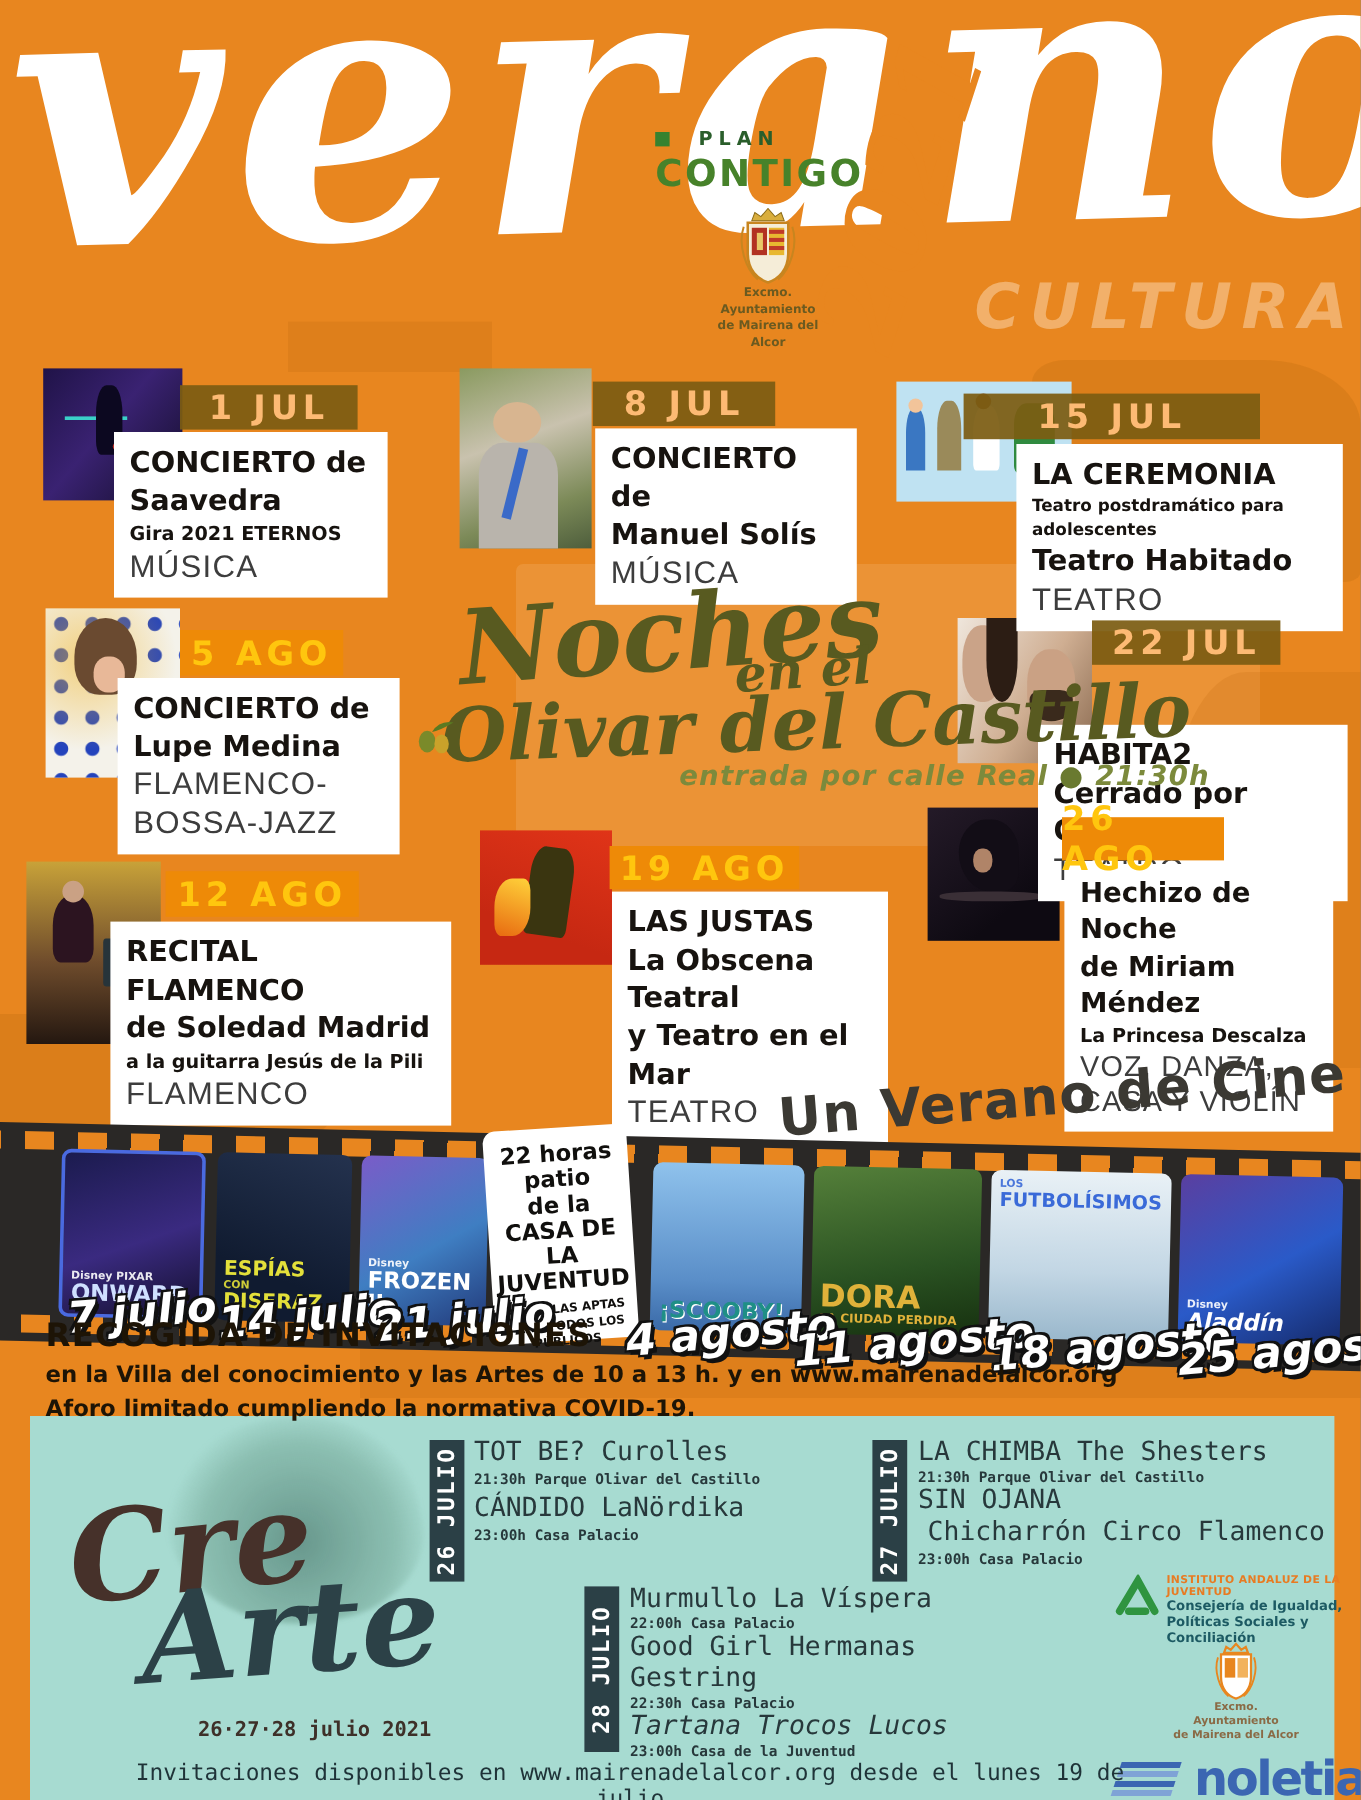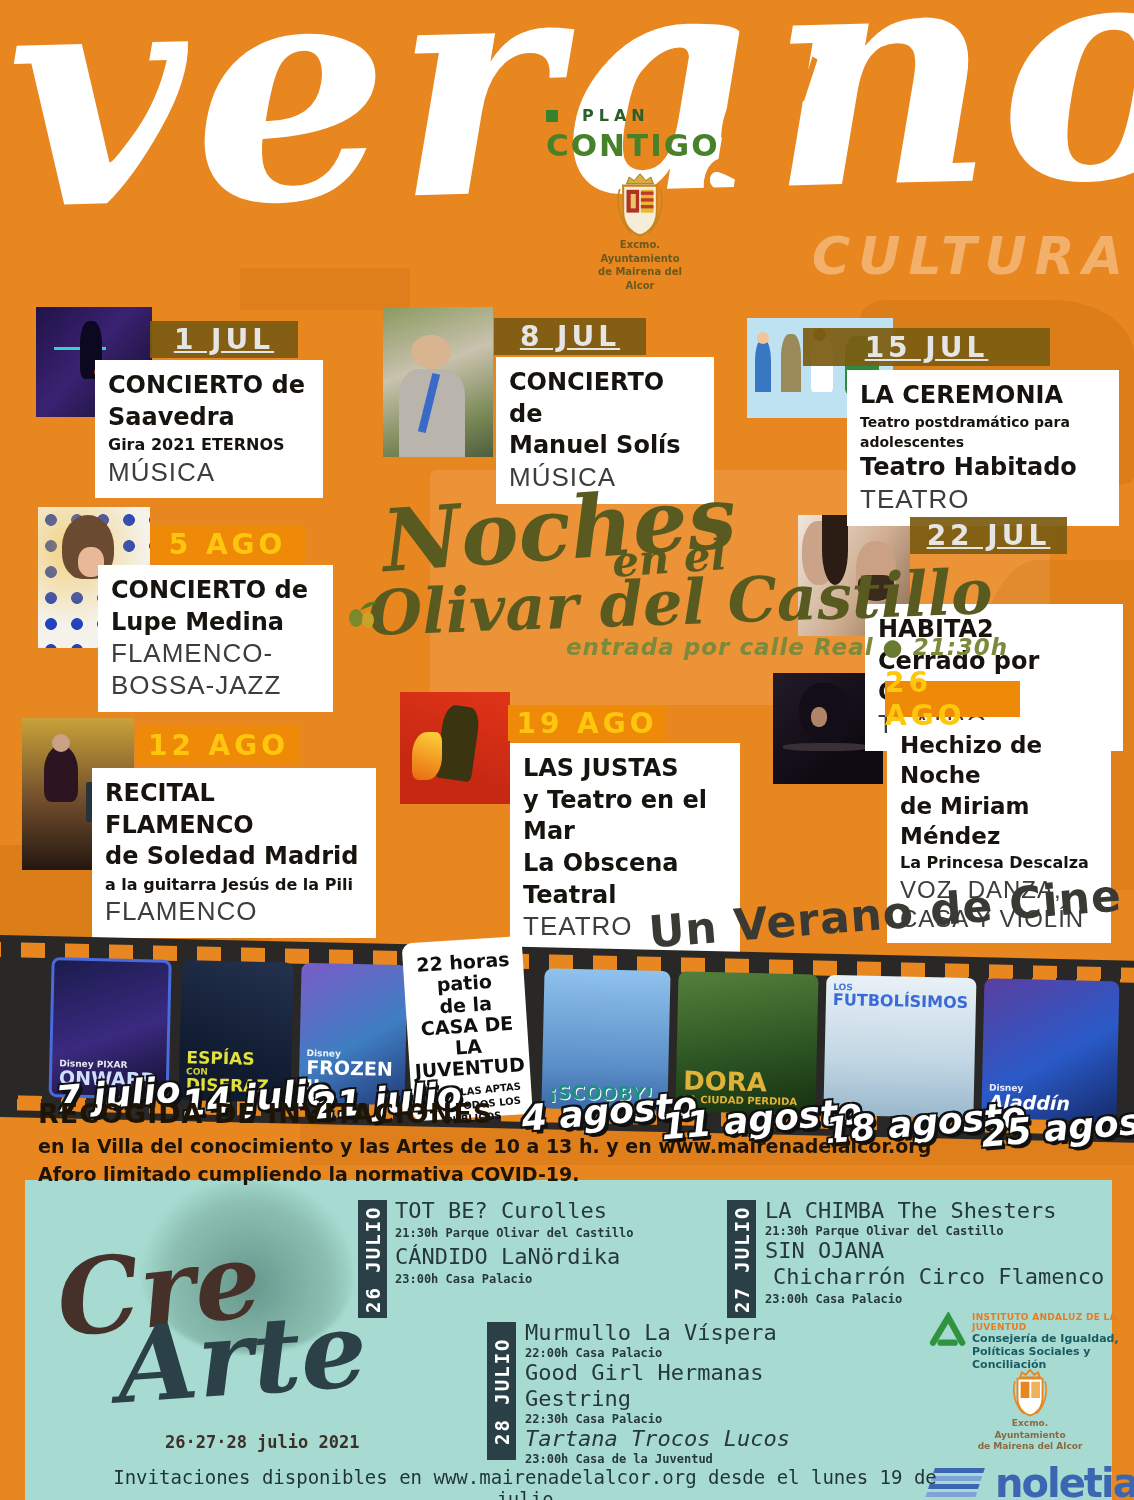--- a/index.html
+++ b/index.html
@@ -19,21 +19,21 @@
   .plan .sq{width:12px;height:12px;background:#37822F;display:inline-block;}
   .plan .p2{font:800 31px "DejaVu Sans",sans-serif;color:#47822A;letter-spacing:2px;margin-top:2px;}
   .yr2021{position:absolute;left:606px;top:44px;width:200px;height:210px;z-index:3;}
   .yr2021 span{position:absolute;left:10px;top:60px;font:italic 800 96px "DejaVu Serif",serif;
           color:#E8861F;transform:rotate(-72deg);display:inline-block;white-space:nowrap;}
   .crest-cap{font:700 10px/1.35 "DejaVu Sans",sans-serif;color:#6b5a20;text-align:center;}
   
   .event-photo{position:absolute;z-index:1;}
   .date-band{position:absolute;z-index:3;display:flex;align-items:center;justify-content:center;
           font:800 28px "DejaVu Sans",sans-serif;letter-spacing:4px;}
-  .band-jul{background:rgba(124,93,18,.93);color:#e5e5e5;text-decoration:underline;}
+  .band-jul{background:rgba(124,93,18,.93);color:#fdba74;}
   .band-ago{background:#EE8A07;color:#FFC60E;}
   .event-box{position:absolute;z-index:2;background:#fff;padding:10px 13px;box-sizing:border-box;}
   .ev-t{font:800 24px/1.32 "DejaVu Sans",sans-serif;color:#17130f;}
   .ev-s{font:700 16px/1.45 "DejaVu Sans",sans-serif;color:#17130f;}
   .ev-g{font:400 26px/1.22 "Liberation Sans",sans-serif;color:#3d3d3d;letter-spacing:1px;}
   .ph1{background:linear-gradient(130deg,#201348 0%,#3a2272 45%,#120d28 100%);}
   .ph2{background:linear-gradient(160deg,#8a9a60 0%,#c9c2ae 40%,#7c8a58 75%,#4e5e3c 100%);}
   .ph3{background:#BFE2F2;}
   .ph4{background:radial-gradient(circle at 30% 30%,rgba(240,180,40,.55),transparent 60%),
        radial-gradient(#2343BC 30%,transparent 34%),#f4f2ea;background-size:100% 100%,26px 26px,100% 100%;}
@@ -185,21 +185,21 @@
     <div class="ev-t">LA CEREMONIA</div>
     <div class="ev-s" style="font-size:14px;">Teatro postdramático para adolescentes</div>
     <div class="ev-t">Teatro Habitado</div>
     <div class="ev-g">TEATRO</div>
   </div>
 
   <div class="event-photo ph4" style="left:38px;top:507px;width:112px;height:141px;">
     <div class="fig" style="left:24px;top:8px;width:52px;height:64px;background:#6a4a30;border-radius:50% 50% 40% 40%;"></div>
     <div class="fig" style="left:40px;top:40px;width:26px;height:30px;background:#e8b898;border-radius:45%;"></div>
   </div>
-  <div class="date-band band-ago" style="left:150px;top:525px;width:155px;height:38px;">
+  <div class="date-band band-ago" style="left:150px;top:525px;width:136px;height:38px;">
       <span>5 AGO</span>
     </div>
   <div class="event-box" style="left:98px;top:565px;width:235px;">
     <div class="ev-t">CONCIERTO de</div>
     <div class="ev-t">Lupe Medina</div>
     <div class="ev-g">FLAMENCO-</div>
     <div class="ev-g">BOSSA-JAZZ</div>
   </div>
 
   <div class="event-photo ph5" style="left:798px;top:515px;width:112px;height:121px;">
@@ -234,22 +234,22 @@
 
   <div class="event-photo ph7" style="left:400px;top:692px;width:110px;height:112px;">
     <div class="fig" style="left:40px;top:14px;width:36px;height:74px;background:#3a3510;border-radius:30% 30% 10% 10%;transform:rotate(8deg);"></div>
     <div class="fig" style="left:12px;top:40px;width:30px;height:48px;background:linear-gradient(200deg,#ffd23a,#e86a10);border-radius:50% 20% 50% 20%;"></div>
   </div>
   <div class="date-band band-ago" style="left:508px;top:705px;width:158px;height:36px;">
       <span>19 AGO</span>
     </div>
   <div class="event-box" style="left:510px;top:743px;width:230px;">
     <div class="ev-t">LAS JUSTAS</div>
+    <div class="ev-t">La Obscena Teatral</div>
     <div class="ev-t">y Teatro en el Mar</div>
-    <div class="ev-t">La Obscena Teatral</div>
     <div class="ev-g">TEATRO</div>
   </div>
 
   <div class="event-photo ph8" style="left:773px;top:673px;width:110px;height:111px;">
     <div class="fig" style="left:26px;top:10px;width:50px;height:60px;background:#120d16;border-radius:50% 50% 30% 60%;"></div>
     <div class="fig" style="left:38px;top:34px;width:16px;height:20px;background:#b08468;border-radius:45%;"></div>
     <div class="fig" style="left:10px;top:70px;width:86px;height:8px;background:#3a2f36;border-radius:40%;"></div>
   </div>
   <div class="date-band band-ago" style="left:885px;top:681px;width:135px;height:36px;">
       <span>26 AGO</span>

